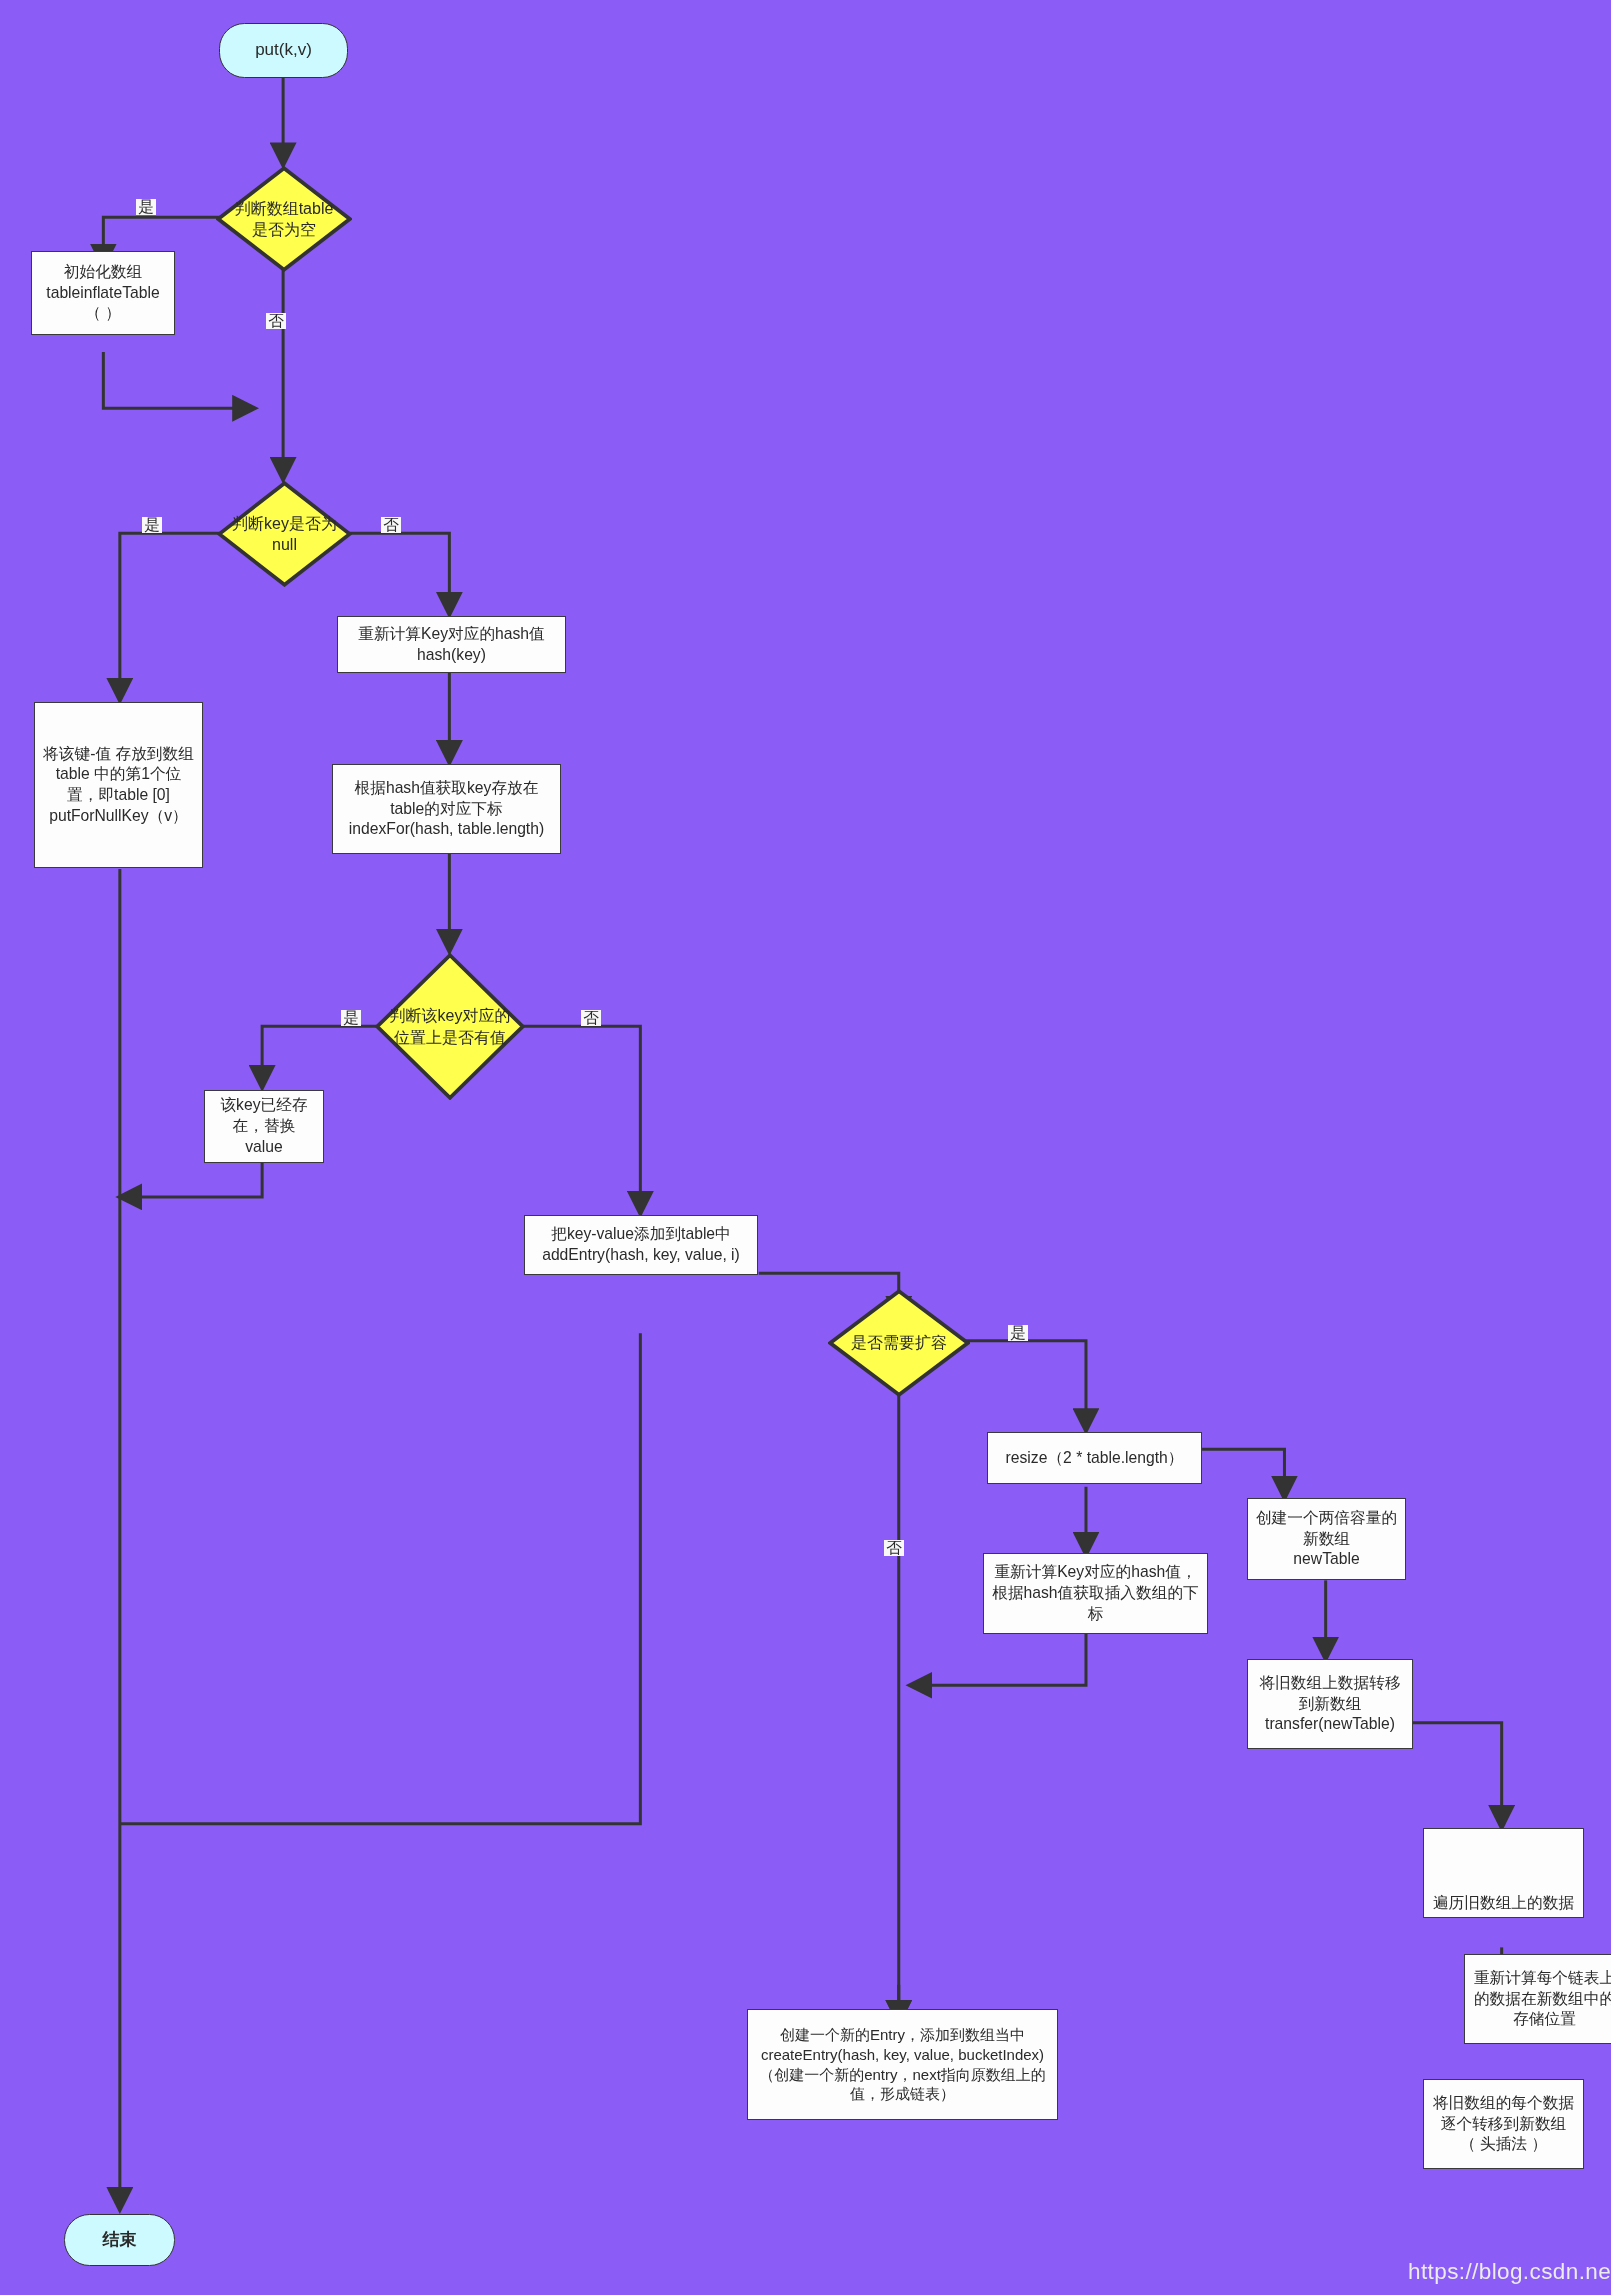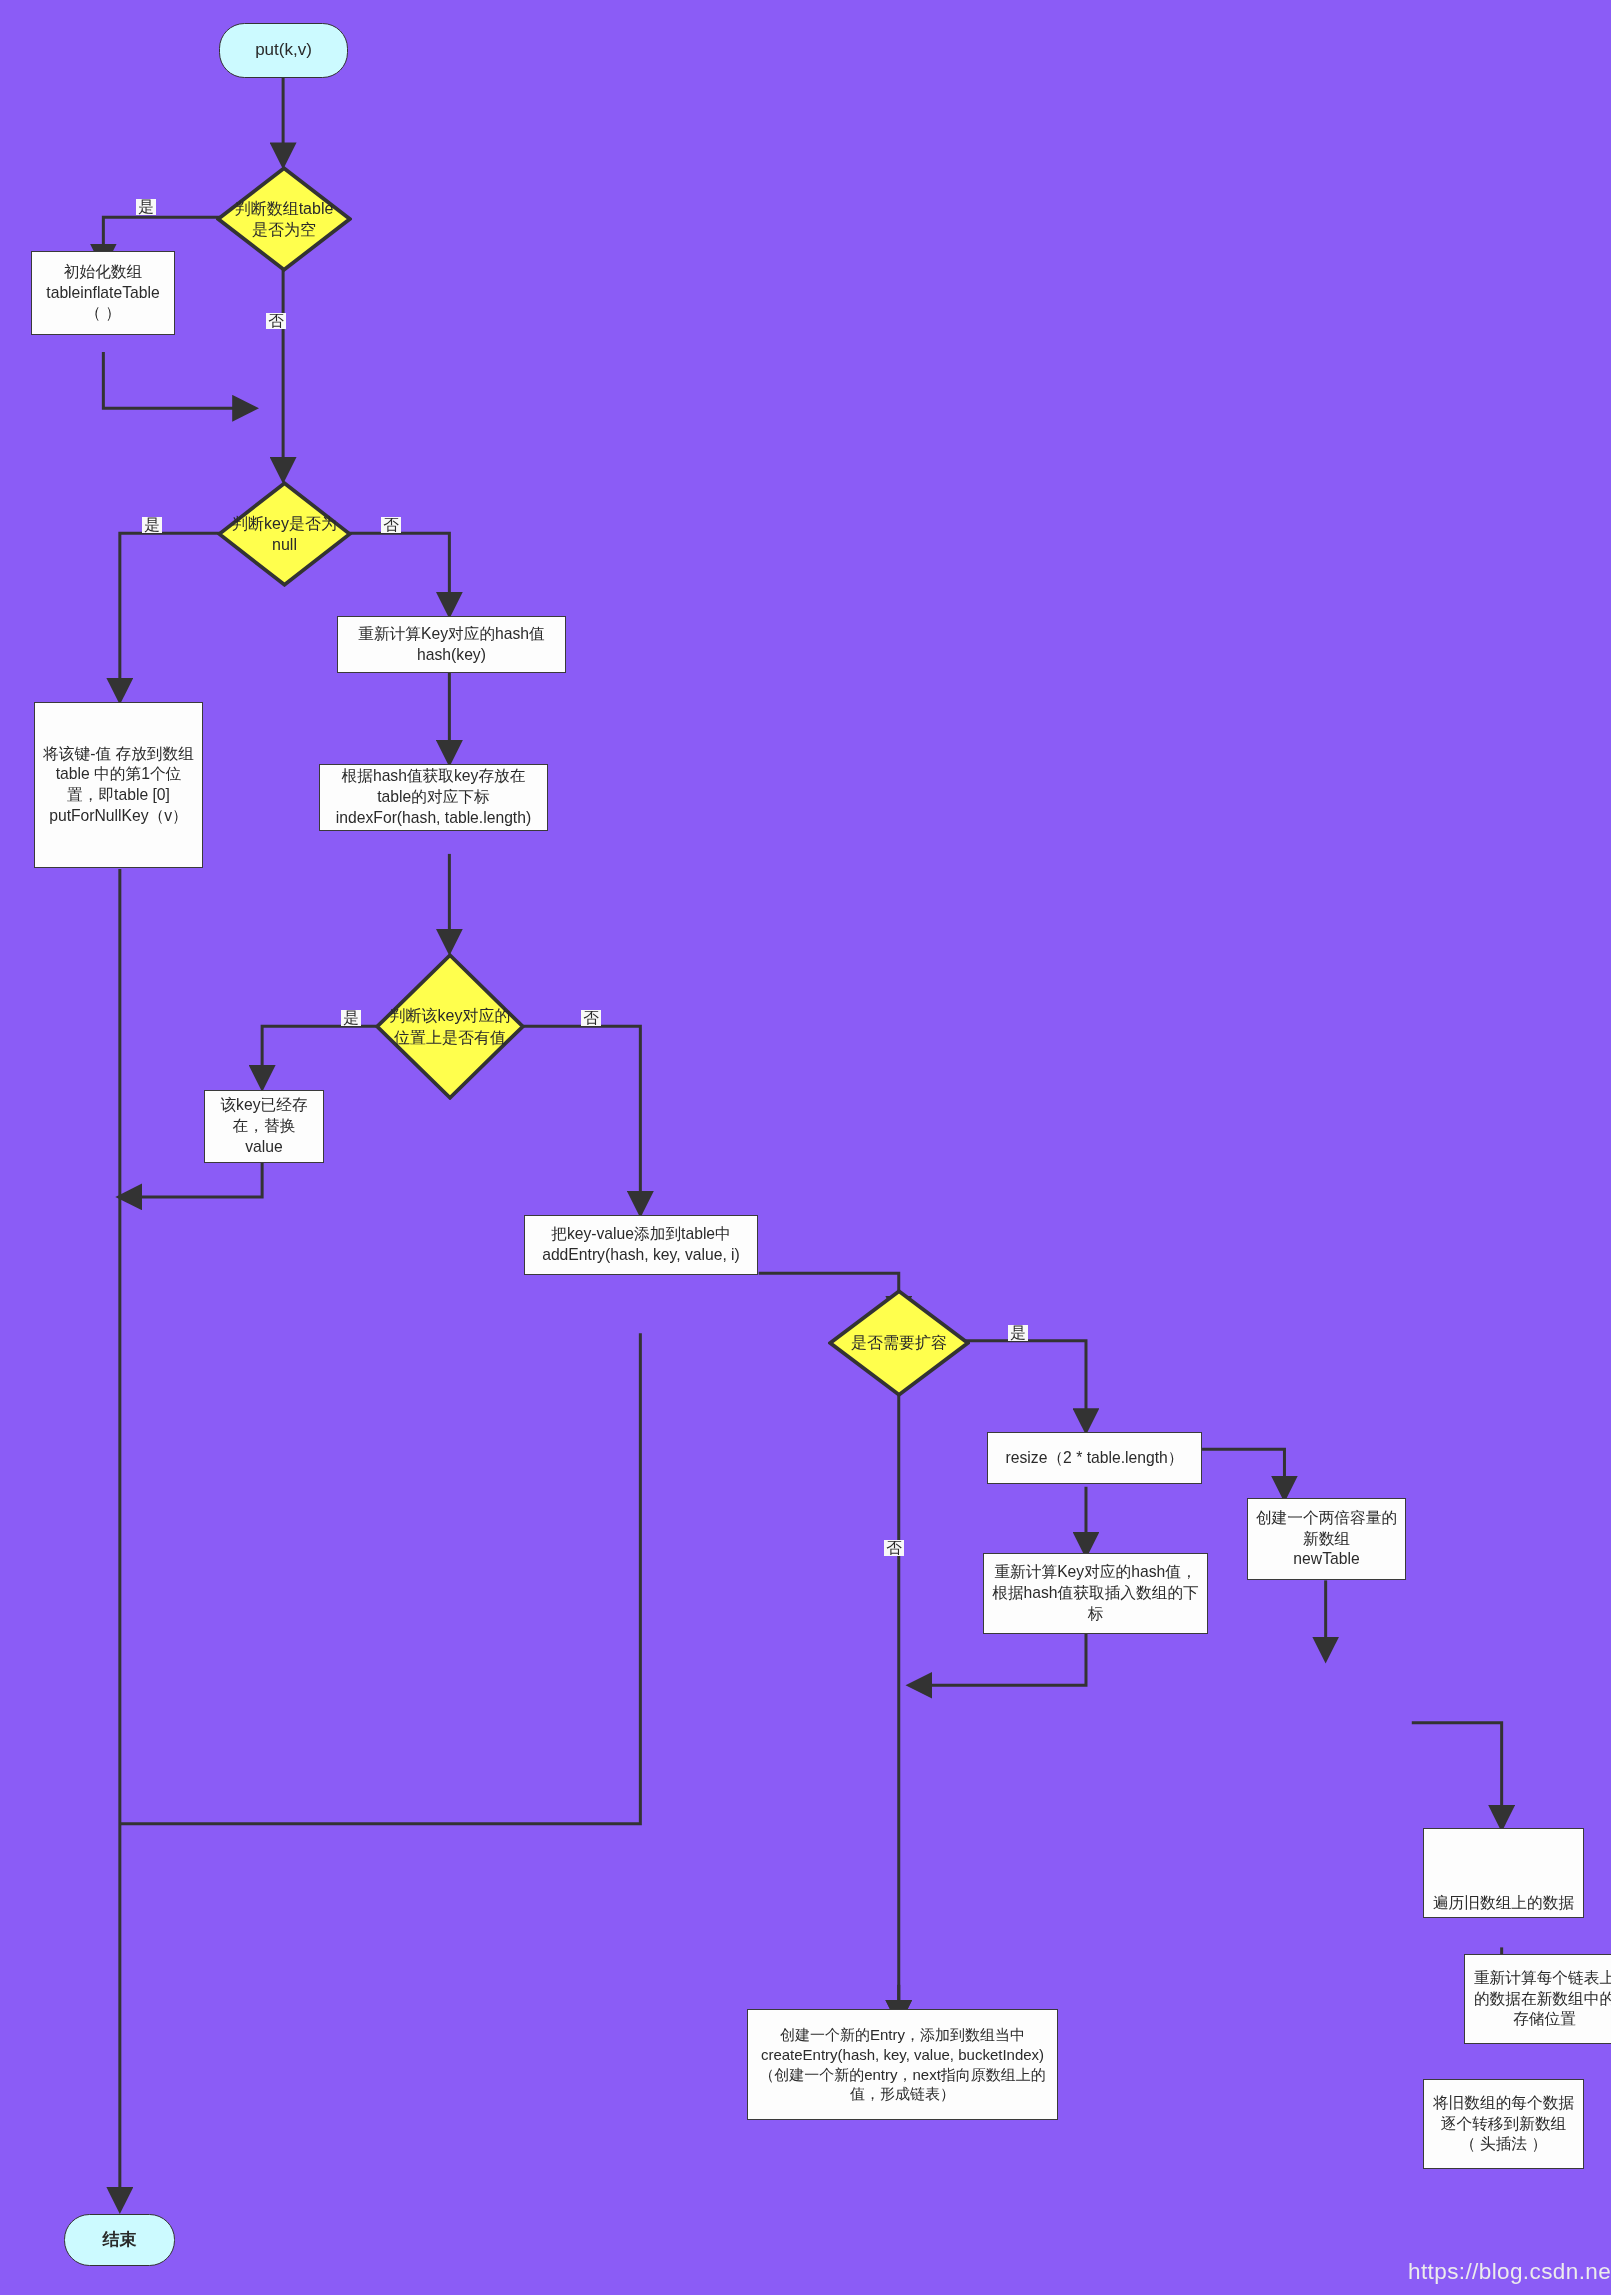--- a/index.html
+++ b/index.html
@@ -175,21 +175,21 @@
 table 中的第1个位
 置，即table [0]
 putForNullKey（v）</span>
   </div>
 
   <div class="node process" style="left:337px; top:616px; width:229px; height:57px;">
     <span>重新计算Key对应的hash值
 hash(key)</span>
   </div>
 
-  <div class="node process" style="left:319px; top:764px; width:229px; height:67px;">
+  <div class="node process" style="left:332px; top:764px; width:229px; height:90px;">
     <span>根据hash值获取key存放在
 table的对应下标
 indexFor(hash, table.length)</span>
   </div>
 
   <div class="node decision" style="left:375px; top:953px; width:150px; height:147px;">
     <svg class="diamond-shape" viewBox="0 0 200 196" preserveAspectRatio="none">
       <polygon points="100,3 197,98 100,193 3,98" fill="#ffff4d" stroke="#333" stroke-width="5"></polygon>
     </svg>
     <span class="dtext">判断该key对应的
@@ -223,20 +223,25 @@
 新数组
 newTable</span>
   </div>
 
   <div class="node process" style="left:983px; top:1553px; width:225px; height:81px;">
     <span>重新计算Key对应的hash值，
 根据hash值获取插入数组的下
 标</span>
   </div>
 
+  <div class="node process" style="left:1247px; top:1659px; width:166px; height:90px;">
+    <span>将旧数组上数据转移
+到新数组
+transfer(newTable)</span>
+  </div>
 
   <div class="node process" style="left:1423px; top:1828px; width:161px; height:90px;align-items:flex-end;">
     <span>遍历旧数组上的数据</span>
   </div>
 
   <div class="node process" style="left:1423px; top:1954px; width:161px; height:90px;margin-left:41px;">
     <span>重新计算每个链表上
 的数据在新数组中的
 存储位置</span>
   </div>

